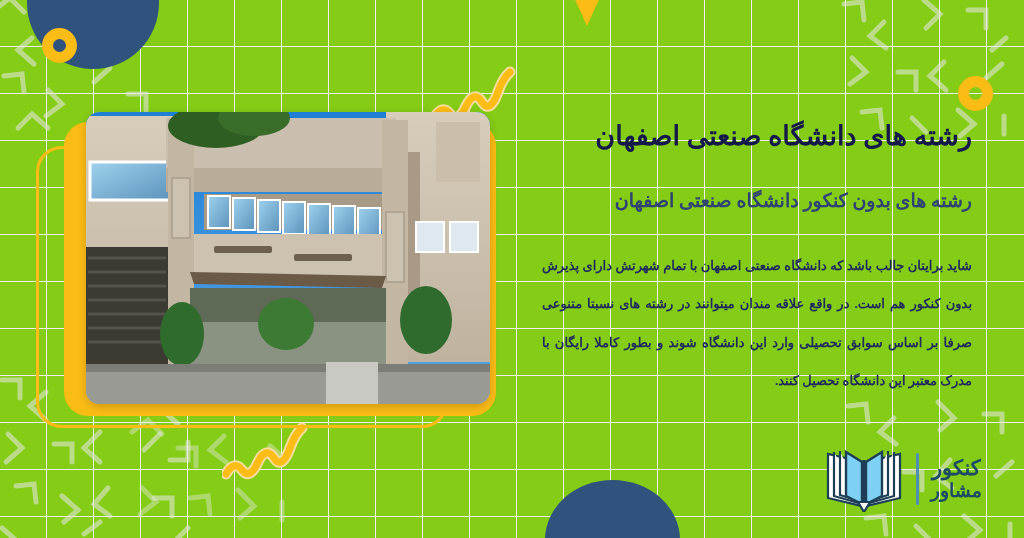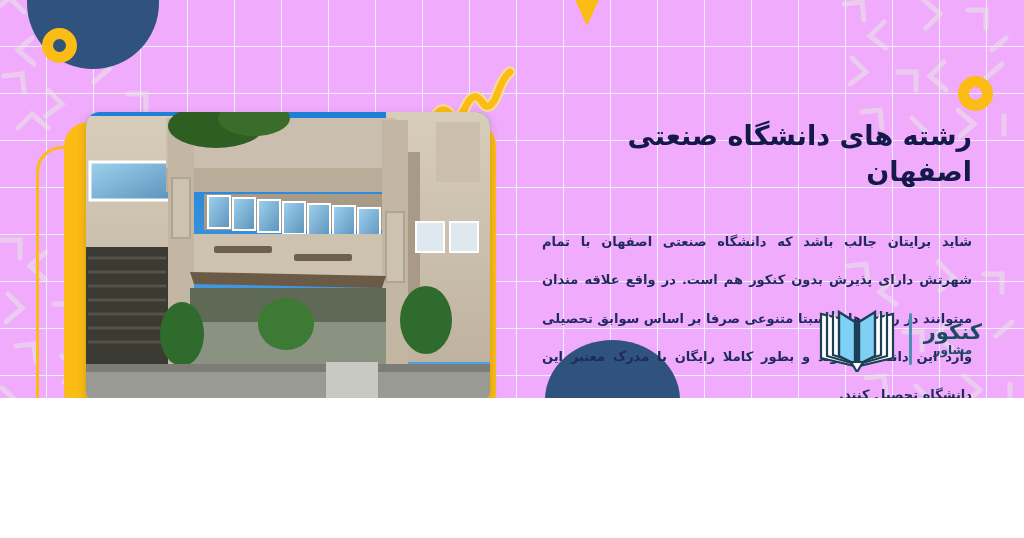--- a/index.html
+++ b/index.html
@@ -4,23 +4,24 @@
 <style>
   html,body{margin:0;padding:0;}
   body{
     width:1024px;height:538px;
     background:#ffffff;
     font-family:"DejaVu Sans","Liberation Sans",sans-serif;
     overflow:hidden;
   }
   .stage{
     position:relative;
-    width:1024px;height:398px;
-    background:#f0abfc;
+    width:1024px;height:538px;
+    background:#84cc16;
     overflow:hidden;
+    font-family:Liberation Serif, serif;
   }
 
   
   .grid{
     position:absolute;inset:0;
     background-image:
       linear-gradient(to right, #f0f0f2 1px, transparent 1px),
       linear-gradient(to bottom, #f0f0f2 1px, transparent 1px);
     background-size:47px 47px;
     background-position:-1px -1px;
@@ -129,21 +130,21 @@
     display:flex;align-items:center;gap:10px;
     direction:rtl;
   }
   .logo-words{
     display:flex;flex-direction:column;
     align-items:center;justify-content:center;
     line-height:1.15;
     text-align:right;
   }
   .logo-line1{font-size:21px;font-weight:bold;color:#1d4a63;letter-spacing:1px;}
-  .logo-line2{font-size:12px;font-weight:bold;color:#1d4a63;letter-spacing:1px;}
+  .logo-line2{font-size:19px;font-weight:bold;color:#1d4a63;letter-spacing:1px;}
   .logo-div{
     width:3px;height:52px;background:#4f8fb5;border-radius:2px;margin:0 2px;
   }
   .logo-book{width:80px;height:66px;}
   .logo-book svg{display:block;}
 </style>
 </head>
 <body>
 
 <div class="stage">
@@ -329,20 +330,21 @@
 
         <rect x="0" y="252" width="404" height="40" fill="#9a9a94"></rect>
         <rect x="0" y="252" width="404" height="8" fill="#7d7d77"></rect>
         <rect x="240" y="250" width="52" height="42" fill="#c9c9c4"></rect>
       </svg>
     </div>
   </div>
 
   <div class="content">
     <h1 class="title">رشته های دانشگاه صنعتی اصفهان</h1>
+    <h2 class="subtitle">رشته های بدون کنکور دانشگاه صنعتی اصفهان</h2>
     <p class="body-text">شاید برایتان جالب باشد که دانشگاه صنعتی اصفهان با تمام شهرتش دارای پذیرش بدون کنکور هم است. در واقع علاقه مندان میتوانند در رشته های نسبتا متنوعی صرفا بر اساس سوابق تحصیلی وارد این دانشگاه شوند و بطور کاملا رایگان با مدرک معتبر این دانشگاه تحصیل کنند.</p>
   </div>
 
   <div class="logo">
     <div class="logo-words">
       <span class="logo-line1">کنکور</span>
       <span class="logo-line2">مشاور</span>
     </div>
     <div class="logo-div"></div>
     <div class="logo-book">

